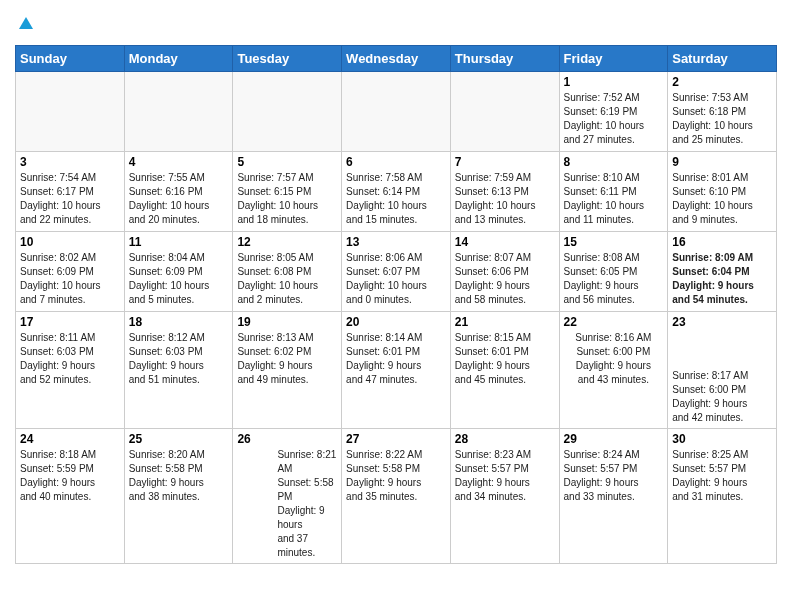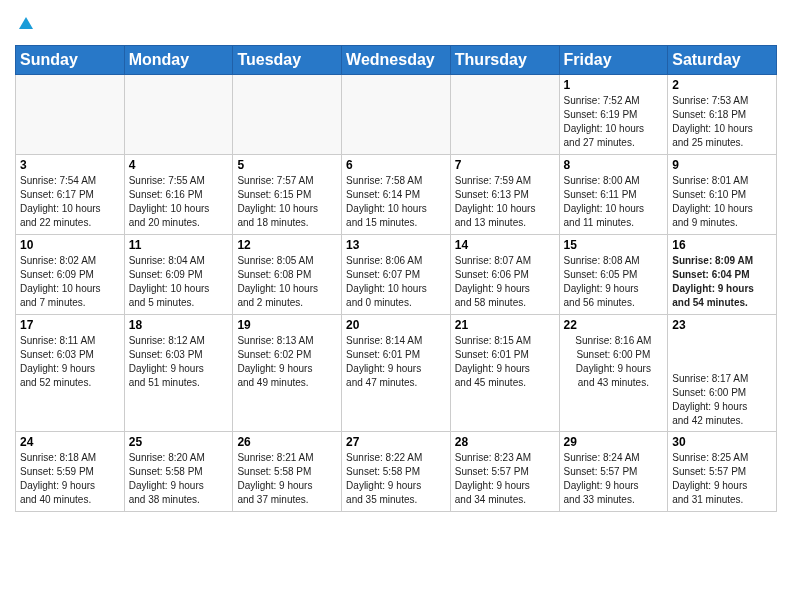--- a/index.html
+++ b/index.html
@@ -46,21 +46,21 @@
     .calendar {
       width: 100%;
       border-collapse: collapse;
       font-size: 11px;
     }
     .calendar th {
       background: #2878c8;
       color: #fff;
       padding: 5px 4px;
       text-align: left;
-      font-size: 16px;
+      font-size: 13px;
       border: 1px solid #2060a8;
     }
     .calendar td {
       border: 1px solid #ccc;
       vertical-align: top;
       padding: 3px 4px;
       width: calc(100% / 7);
       height: 80px;
       background: #fff;
     }
@@ -168,21 +168,21 @@
           </td>
           <td>
             <span class="day-num">7</span>
             <div class="day-info" style="white-space: pre-line;">Sunrise: 7:59 AM
 Sunset: 6:13 PM
 Daylight: 10 hours
 and 13 minutes.</div>
           </td>
           <td>
             <span class="day-num">8</span>
-            <div class="day-info" style="white-space: pre-line;">Sunrise: 8:00 AM
+            <div class="day-info" style="white-space: pre-line;">Sunrise: 8:10 AM
 Sunset: 6:11 PM
 Daylight: 10 hours
 and 11 minutes.</div>
           </td>
           <td>
             <span class="day-num">9</span>
             <div class="day-info" style="white-space: pre-line;">Sunrise: 8:01 AM
 Sunset: 6:10 PM
 Daylight: 10 hours
 and 9 minutes.</div>
@@ -300,21 +300,21 @@
           </td>
           <td>
             <span class="day-num">25</span>
             <div class="day-info" style="white-space: pre-line;">Sunrise: 8:20 AM
 Sunset: 5:58 PM
 Daylight: 9 hours
 and 38 minutes.</div>
           </td>
           <td>
             <span class="day-num">26</span>
-            <div class="day-info" style="white-space: pre-line;">Sunrise: 8:21 AM
+            <div class="day-info" style="white-space: pre-line; margin-left: 40px;">Sunrise: 8:21 AM
 Sunset: 5:58 PM
 Daylight: 9 hours
 and 37 minutes.</div>
           </td>
           <td>
             <span class="day-num">27</span>
             <div class="day-info" style="white-space: pre-line;">Sunrise: 8:22 AM
 Sunset: 5:58 PM
 Daylight: 9 hours
 and 35 minutes.</div>

